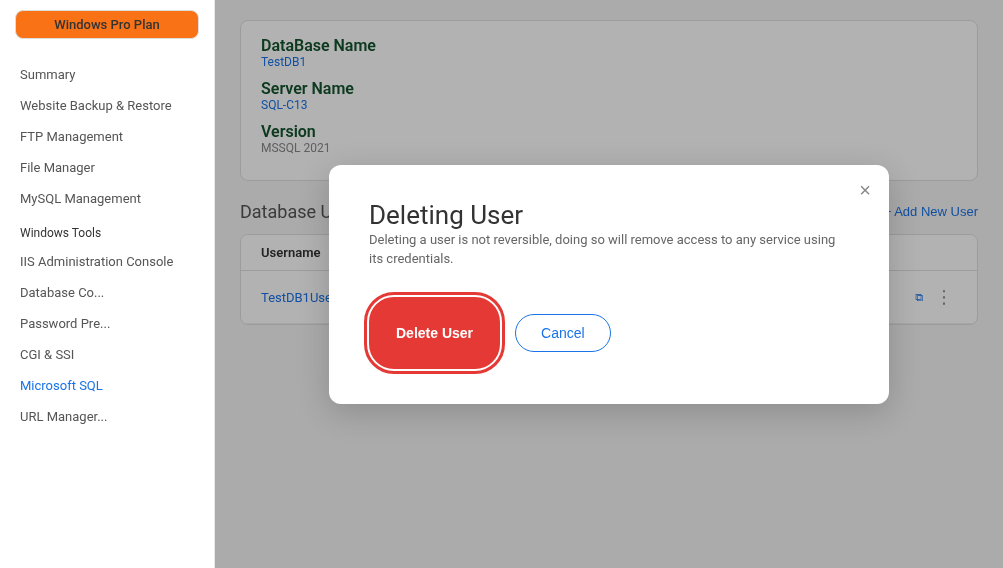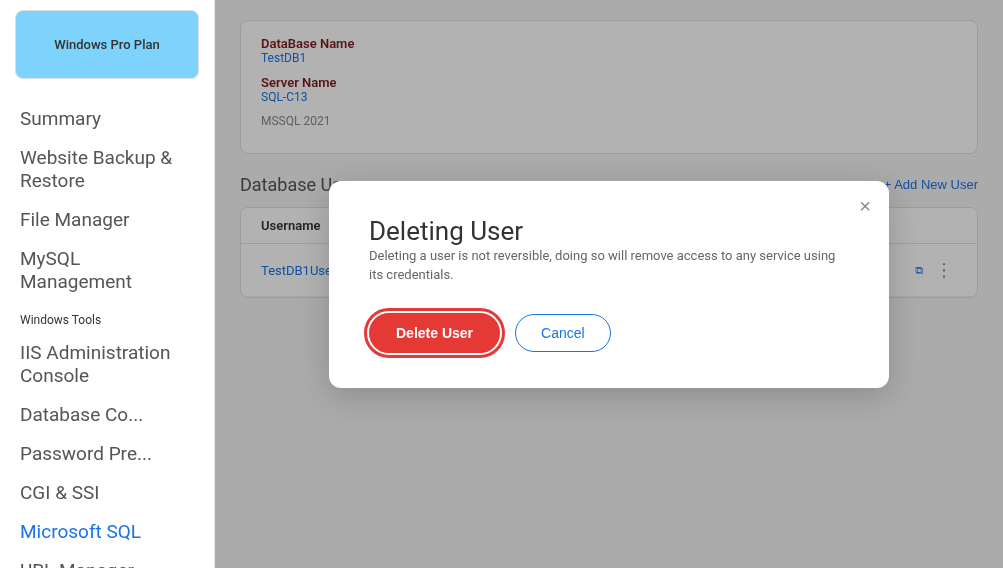--- a/index.html
+++ b/index.html
@@ -17,34 +17,34 @@
       width: 215px;
       background: #fff;
       border-right: 1px solid #e8e8e8;
       height: 568px;
       flex-shrink: 0;
       padding: 10px 0;
     }
 
     .sidebar-plan-btn {
       margin: 0 15px 20px 15px;
-      padding: 26px 15px;
-      background: #7dd3fc;
+      padding: 6px 15px;
+      background: #f97316;
       border: 1px solid #ddd;
       border-radius: 8px;
       text-align: center;
       font-size: 13px;
       font-weight: 500;
       color: #333;
       cursor: pointer;
     }
 
     .sidebar-item {
       padding: 8px 20px;
-      font-size: 19px;
+      font-size: 13px;
       color: #555;
       cursor: pointer;
     }
     .sidebar-item.active { color: #1a73e8; }
 
     .sidebar-section-title {
       padding: 12px 20px 6px 20px;
       font-size: 12px;
       font-weight: 400;
       color: #333;
@@ -66,23 +66,23 @@
       border: 1px solid #e0e0e0;
       border-radius: 8px;
       padding: 15px 20px;
       margin-bottom: 20px;
     }
 
     .db-info-row {
       margin-bottom: 10px;
     }
     .db-info-label {
-      font-size: 13px;
+      font-size: 16px;
       font-weight: 600;
-      color: #7f1d1d;
+      color: #14532d;
     }
     .db-info-value {
       font-size: 12px;
       color: #1a73e8;
     }
     .db-info-value.gray { color: #888; }
 
     
     .section-header {
       display: flex;
@@ -258,21 +258,21 @@
       display: flex;
       gap: 15px;
       align-items: center;
     }
 
     .delete-user-btn {
       background: #e53935;
       color: #fff;
       border: 2px solid #e53935;
       border-radius: 25px;
-      padding: 10px 25px;
+      padding: 26px 25px;
       font-size: 14px;
       font-weight: 600;
       cursor: pointer;
       outline: 3px solid #e53935;
       outline-offset: 2px;
     }
 
     .cancel-btn {
       background: #fff;
       color: #1a73e8;
@@ -284,20 +284,21 @@
     }
   </style>
 </head>
 <body>
 
 <div class="sidebar">
   <div class="sidebar-plan-btn">Windows Pro Plan</div>
 
   <div class="sidebar-item">Summary</div>
   <div class="sidebar-item">Website Backup &amp; Restore</div>
+  <div class="sidebar-item">FTP Management</div>
   <div class="sidebar-item">File Manager</div>
   <div class="sidebar-item">MySQL Management</div>
 
   <div class="sidebar-section-title">Windows Tools</div>
 
   <div class="sidebar-item">IIS Administration Console</div>
   <div class="sidebar-item">Database Co...</div>
   <div class="sidebar-item">Password Pre...</div>
   <div class="sidebar-item">CGI &amp; SSI</div>
   <div class="sidebar-item active">Microsoft SQL</div>
@@ -309,20 +310,21 @@
   <div class="db-info-card">
     <div class="db-info-row">
       <div class="db-info-label">DataBase Name</div>
       <div class="db-info-value">TestDB1</div>
     </div>
     <div class="db-info-row">
       <div class="db-info-label">Server Name</div>
       <div class="db-info-value">SQL-C13</div>
     </div>
     <div class="db-info-row">
+      <div class="db-info-label">Version</div>
       <div class="db-info-value gray">MSSQL 2021</div>
     </div>
   </div>
 
   <div class="section-header">
     <div class="section-title">Database Users</div>
     <button class="add-new-user-btn">+ Add New User</button>
   </div>
 
   <div class="users-table">

